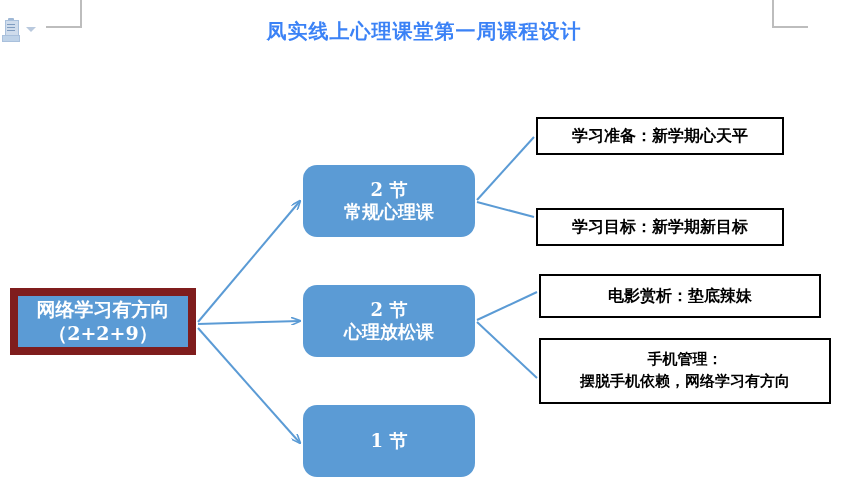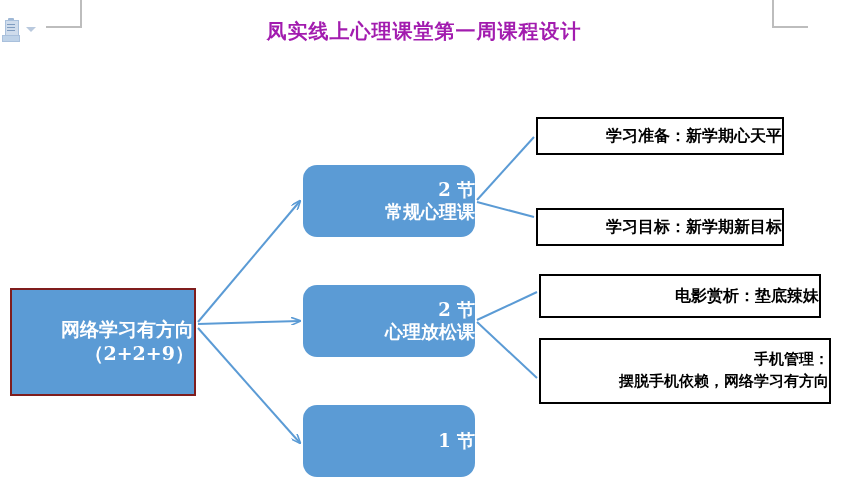--- a/index.html
+++ b/index.html
@@ -95,21 +95,21 @@
   
   .doc-title {
     position: absolute;
     left: 0;
     top: 18px;
     width: 848px;
     text-align: center;
     font-family: "DejaVu Serif", "Liberation Serif", serif;
     font-weight: bold;
     font-size: 20px;
-    color: #a21caf;
+    color: #3b82f6;
     letter-spacing: 1px;
   }
 
   
   #connectors {
     position: absolute;
     left: 0;
     top: 0;
     width: 860px;
     height: 496px;
@@ -117,30 +117,30 @@
 
   
   .node {
     position: absolute;
     box-sizing: border-box;
     background: #5B9BD5;
     color: #ffffff;
     font-weight: bold;
     display: flex;
     flex-direction: column;
-    align-items: flex-end;
+    align-items: center;
     justify-content: center;
     line-height: 1.25;
   }
   .node-root {
     left: 10px;
     top: 288px;
     width: 186px;
-    height: 108px;
-    border: 2px solid #7f1d1d;
+    height: 67px;
+    border: 8px solid #7f1d1d;
     font-size: 19px;
   }
   .node-round {
     left: 303px;
     width: 172px;
     height: 72px;
     border-radius: 14px;
     font-size: 18px;
   }
   .node-m1 { top: 165px; }
@@ -153,21 +153,21 @@
   .leaf {
     position: absolute;
     box-sizing: border-box;
     background: #ffffff;
     border: 2px solid #000000;
     color: #000000;
     font-weight: bold;
     font-size: 16px;
     display: flex;
     flex-direction: column;
-    align-items: flex-end;
+    align-items: center;
     justify-content: center;
     line-height: 1.45;
     text-align: center;
   }
   .leaf-1 { left: 536px; top: 117px; width: 248px; height: 38px; }
   .leaf-2 { left: 536px; top: 208px; width: 248px; height: 38px; }
   .leaf-3 { left: 539px; top: 274px; width: 282px; height: 44px; }
   .leaf-4 { left: 539px; top: 338px; width: 292px; height: 66px; font-size: 15px; }
   .leaf .ln { white-space: nowrap; }
 </style>

